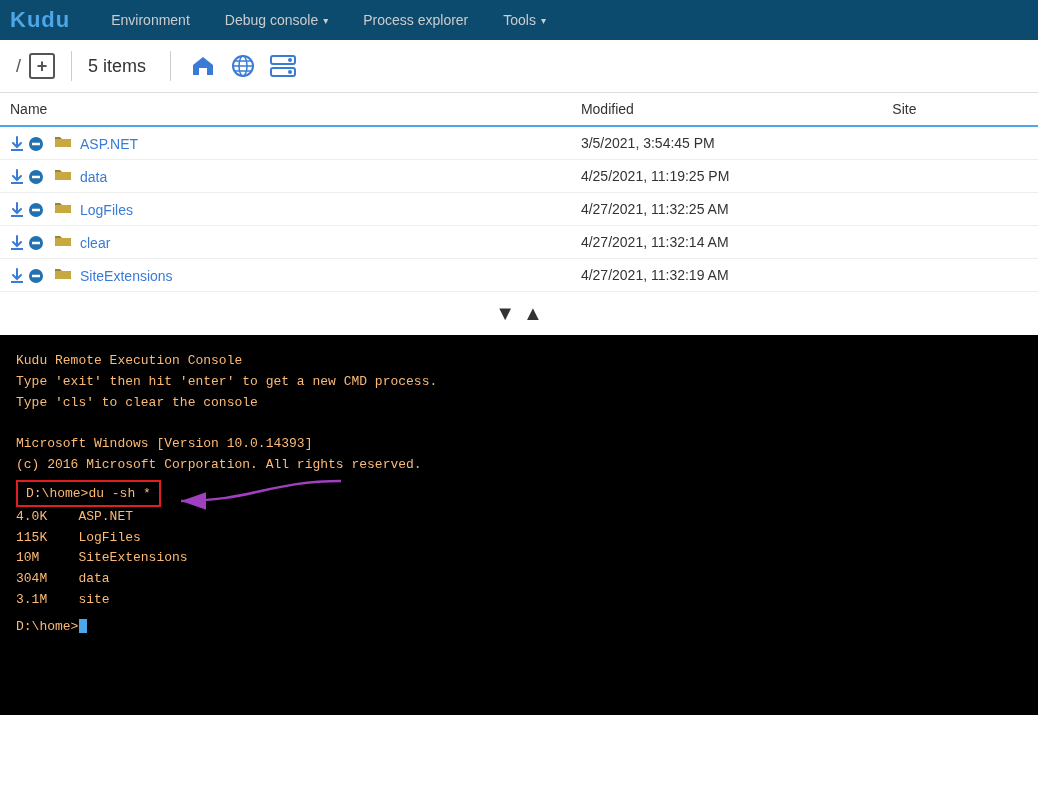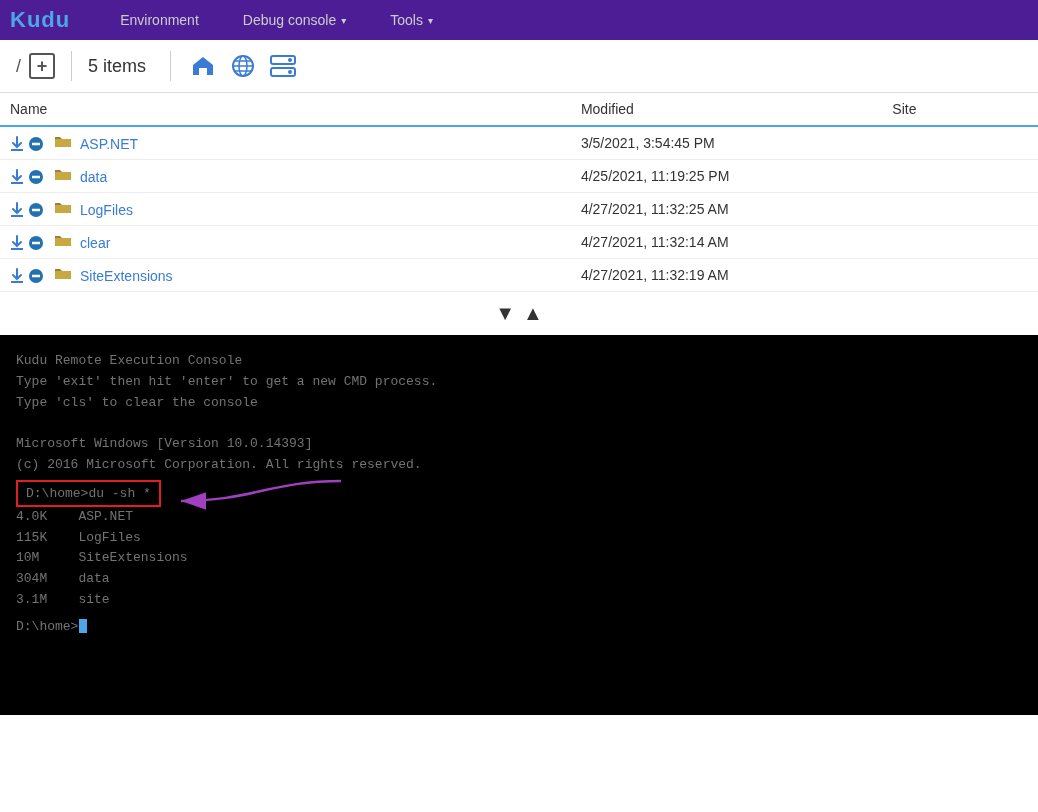--- a/index.html
+++ b/index.html
@@ -1,26 +1,26 @@
 <!DOCTYPE html>
 <html><head>
   <meta charset="utf-8">
   <style>
     * { margin: 0; padding: 0; box-sizing: border-box; }
     body { font-family: Arial, sans-serif; font-size: 14px; background: #fff; width: 1038px; min-height: 812px; overflow-x: hidden; }
 
     
     .navbar {
-      background: #4c1d95;
+      background: #0c4a6e;
       color: #fff;
       display: flex;
       align-items: center;
       height: 40px;
       padding: 0 10px;
-      gap: 16px;
+      gap: 7px;
     }
     .navbar-brand {
       font-size: 22px;
       font-weight: bold;
       color: #4da6e8;
       margin-right: 20px;
       letter-spacing: 1px;
     }
     .nav-item {
       color: #ccc;
@@ -105,21 +105,21 @@
     }
     .expand-btn {
       cursor: pointer;
       color: #333;
       font-size: 20px;
     }
 
     
     .console-container {
       background: #000;
-      color: #737373;
+      color: #fdba74;
       font-family: 'Courier New', Courier, monospace;
       font-size: 13px;
       padding: 16px;
       min-height: 380px;
       position: relative;
     }
     .console-text { white-space: pre; line-height: 1.6; }
     .console-highlight {
       border: 2px solid #e02020;
       padding: 4px 8px;
@@ -139,20 +139,23 @@
 <body>
 
 <nav class="navbar">
   <span class="navbar-brand">Kudu</span>
   <div class="nav-item">
     <span>Environment</span>
   </div>
   <div class="nav-item">
     <span>Debug console</span>
     <span class="caret">▾</span>
+  </div>
+  <div class="nav-item">
+    <span>Process explorer</span>
   </div>
   <div class="nav-item">
     <span>Tools</span>
     <span class="caret">▾</span>
   </div>
 </nav>
 
 <div class="toolbar">
   <span class="toolbar-slash">/</span>
   <div class="toolbar-add-btn">

